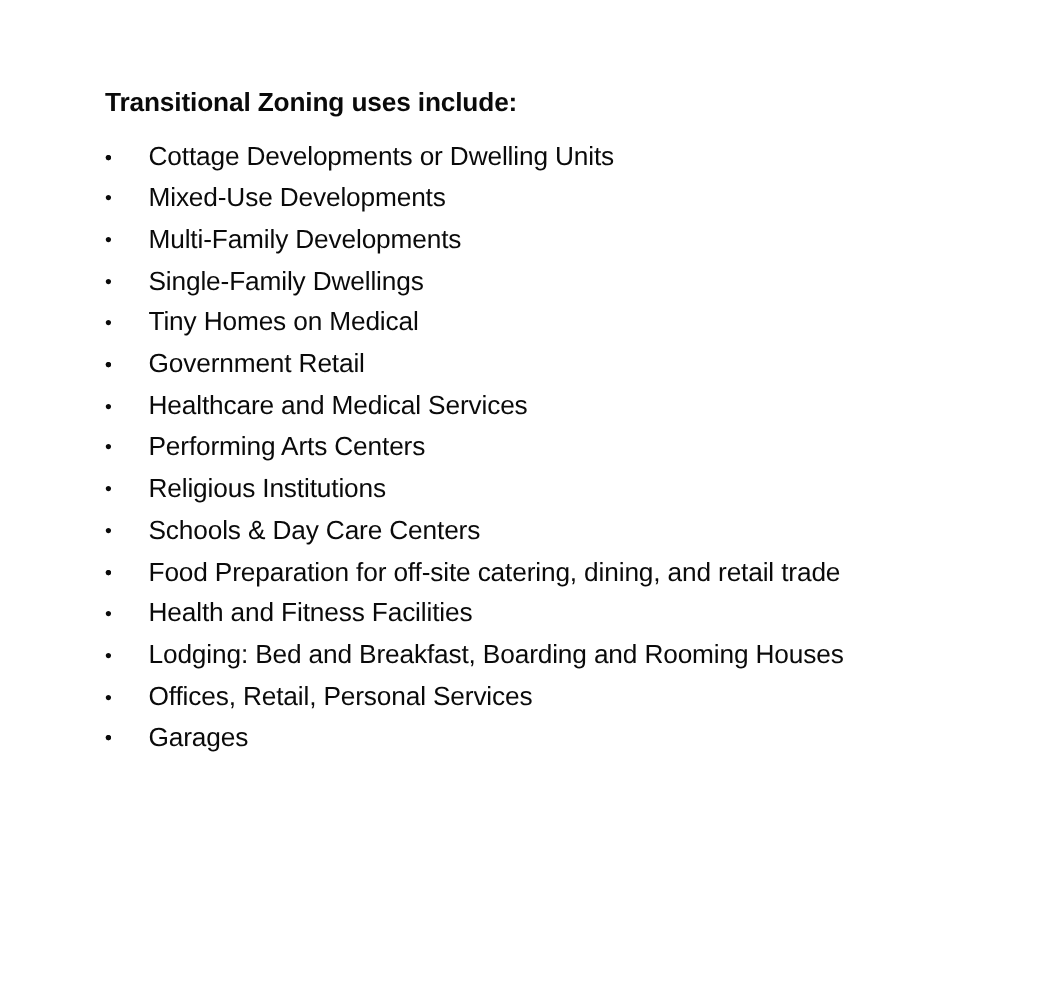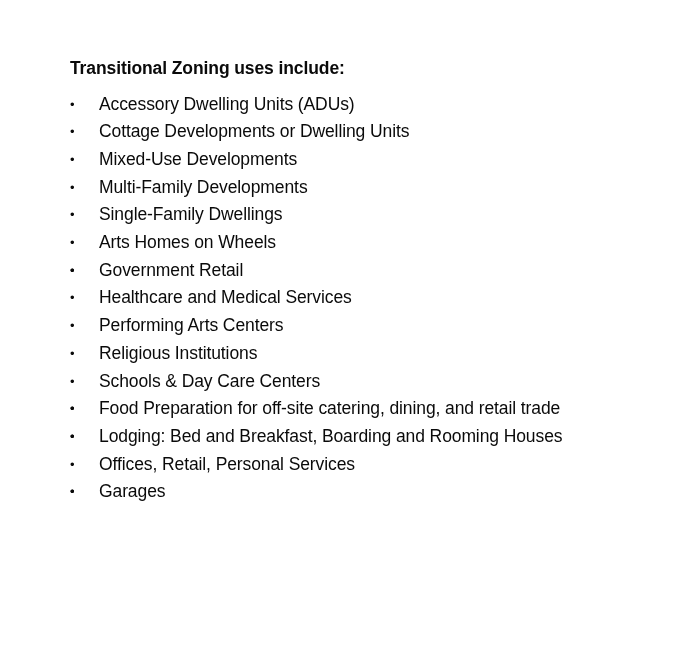--- a/index.html
+++ b/index.html
@@ -58,41 +58,40 @@
 </head>
 <body>
 
 <div class="page">
 
   <h1 class="doc-heading">Transitional Zoning uses include:</h1>
 
   <ul class="uses-list">
     <li class="first-item">
       <span class="bullet">•</span>
-      <span>Accessory Dwelling Units (ADUs)</span>
     </li>
     <li>
       <span class="bullet">•</span>
       <span>Cottage Developments or Dwelling Units</span>
     </li>
     <li>
       <span class="bullet">•</span>
       <span>Mixed-Use Developments</span>
     </li>
     <li>
       <span class="bullet">•</span>
       <span>Multi-Family Developments</span>
     </li>
     <li>
       <span class="bullet">•</span>
       <span>Single-Family Dwellings</span>
     </li>
     <li>
       <span class="bullet">•</span>
-      <span>Arts Homes on Wheels</span>
+      <span>Tiny Homes on Medical</span>
     </li>
     <li>
       <span class="bullet">•</span>
     </li>
     <li>
       <span class="bullet">•</span>
       <span>Government Retail</span>
     </li>
     <li>
       <span class="bullet">•</span>
@@ -112,20 +111,21 @@
     </li>
     <li>
       <span class="bullet">•</span>
     </li>
     <li>
       <span class="bullet">•</span>
       <span>Food Preparation for off-site catering, dining, and retail trade</span>
     </li>
     <li>
       <span class="bullet">•</span>
+      <span>Health and Fitness Facilities</span>
     </li>
     <li>
       <span class="bullet">•</span>
       <span>Lodging: Bed and Breakfast, Boarding and Rooming Houses</span>
     </li>
     <li>
       <span class="bullet">•</span>
       <span>Offices, Retail, Personal Services</span>
     </li>
     <li>

